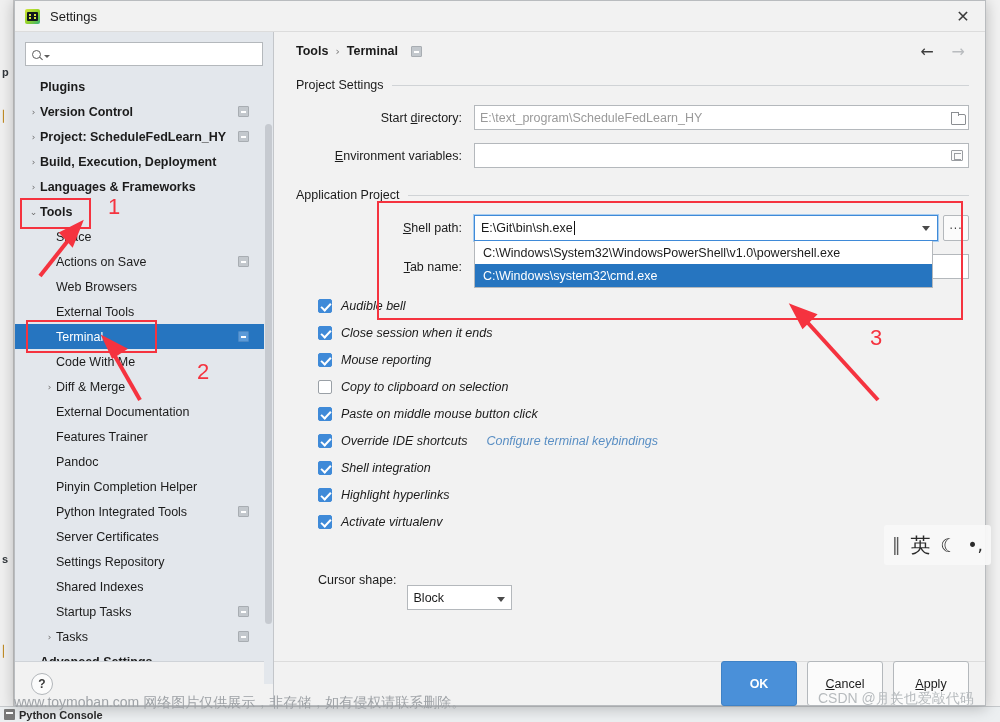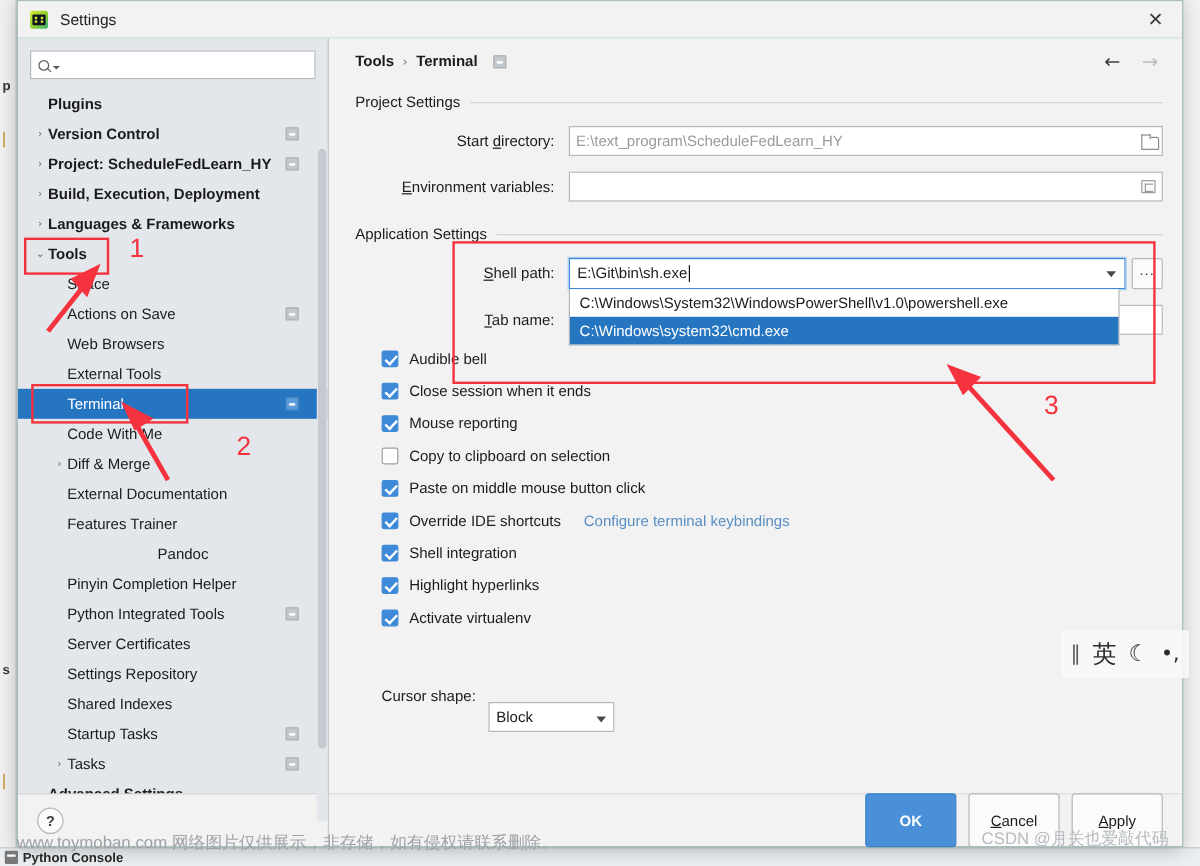--- a/index.html
+++ b/index.html
@@ -213,21 +213,21 @@
   .dropdown {
     position: absolute; left: 178px; right: 36px; top: 26px; z-index: 40;
     background: #fff; border: 1px solid #b4b8bc; border-top: none;
   }
   .dd-item {
     height: 23px; display: flex; align-items: center; padding: 0 8px;
     font-size: 12.5px; color: #1b1b1b; white-space: nowrap;
   }
   .dd-item.sel { background: #2675c0; color: #fff; }
 
-  .cb-row { display: flex; height: 27px; padding-left: 22px; gap: 9px; }
+  .cb-row { display: flex; align-items: center; height: 27px; padding-left: 22px; gap: 9px; font-style: italic; }
   .cb {
     width: 14px; height: 14px; border-radius: 2px; flex: none; position: relative;
     border: 1px solid #9aa0a6; background: #fff;
   }
   .cb.on { background: #3f8ad8; border-color: #3f8ad8; }
   .cb.on::after {
     content: ""; position: absolute; left: 4px; top: 1px; width: 4px; height: 8px;
     border: solid #fff; border-width: 0 2px 2px 0; transform: rotate(43deg);
   }
   .cb-label { font-size: 12.5px; color: #1b1b1b; }
@@ -376,21 +376,21 @@
             <span class="tw-label">Diff &amp; Merge</span>
           </div>
           <div class="tree-item" style="padding-left: 28px;">
             <span class="tw-arrow"></span>
             <span class="tw-label">External Documentation</span>
           </div>
           <div class="tree-item" style="padding-left: 28px;">
             <span class="tw-arrow"></span>
             <span class="tw-label">Features Trainer</span>
           </div>
-          <div class="tree-item" style="padding-left: 28px; justify-content: center;">
+          <div class="tree-item" style="padding-left: 28px;">
             <span class="tw-arrow"></span>
             <span class="tw-label">Pandoc</span>
           </div>
           <div class="tree-item" style="padding-left: 28px;">
             <span class="tw-arrow"></span>
             <span class="tw-label">Pinyin Completion Helper</span>
           </div>
           <div class="tree-item" style="padding-left: 28px;">
             <span class="tw-arrow"></span>
             <span class="tw-label">Python Integrated Tools</span>
@@ -463,21 +463,21 @@
 
         <div class="field-row">
           <div class="field-label"><span></span><u>E</u><span>nvironment variables:</span></div>
           <div class="field-input dark">
             <span></span>
             <span class="input-icon brace"></span>
           </div>
         </div>
 
         <div class="group-head" style="margin-top:20px;">
-          <span class="group-title">Application Settings</span>
+          <span class="group-title">Application Project</span>
           <span class="group-line"></span>
         </div>
 
         <div class="combo-row">
           <div class="field-label"><span></span><u>S</u><span>hell path:</span></div>
           <div class="combo">
             <span>E:\Git\bin\sh.exe</span>
             <span class="text-caret"></span>
             <span class="combo-caret-btn">
               <span class="caret-down"></span>

